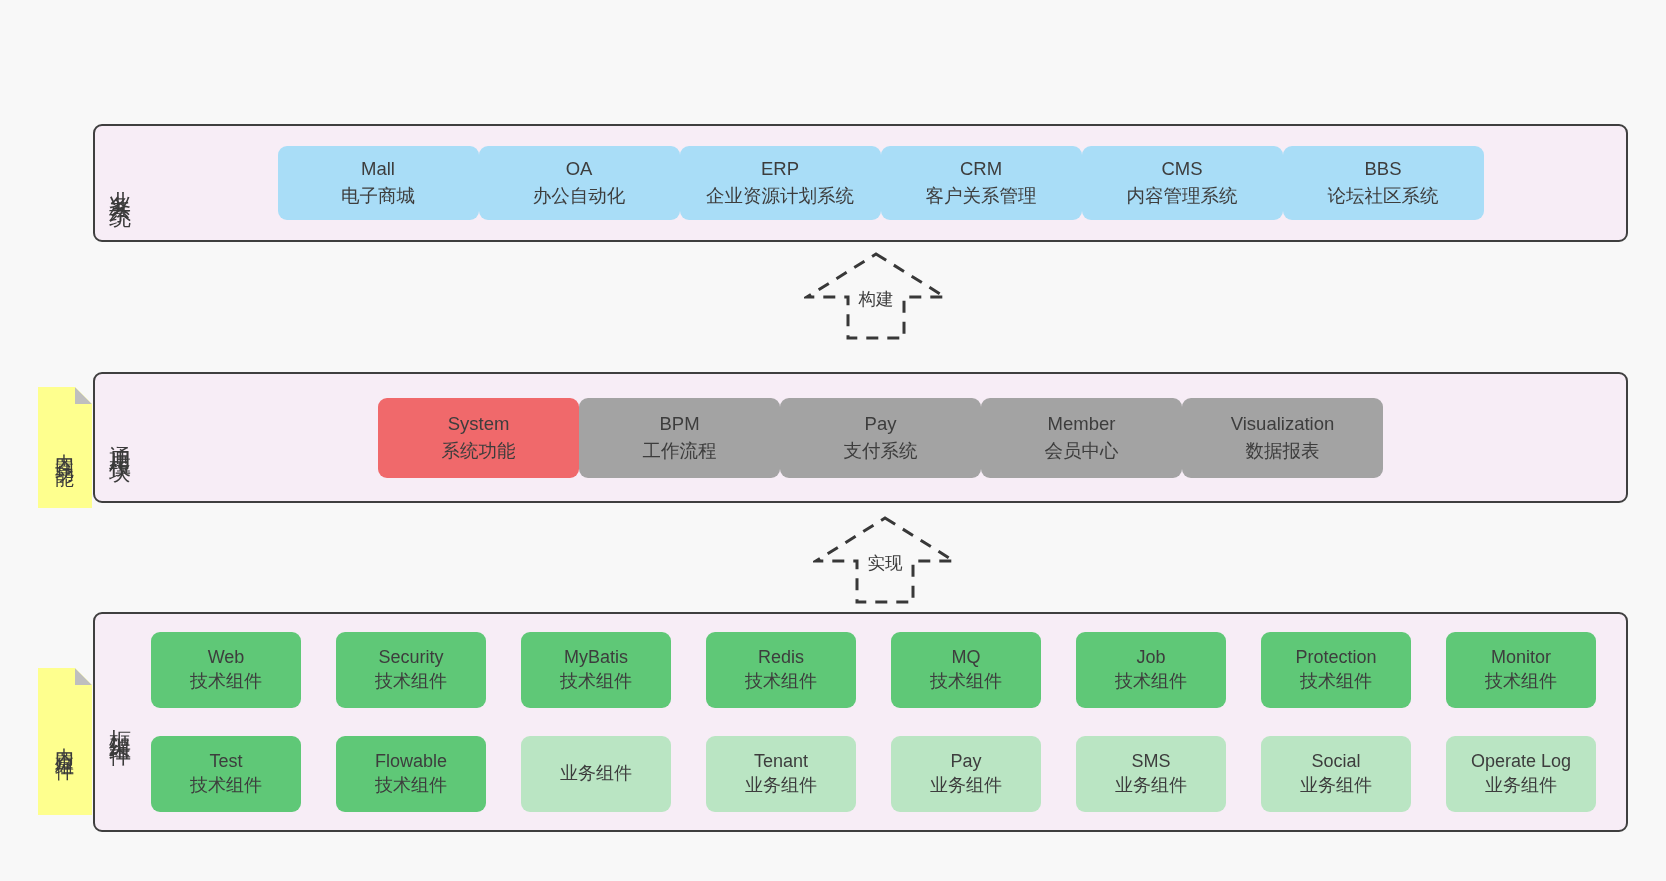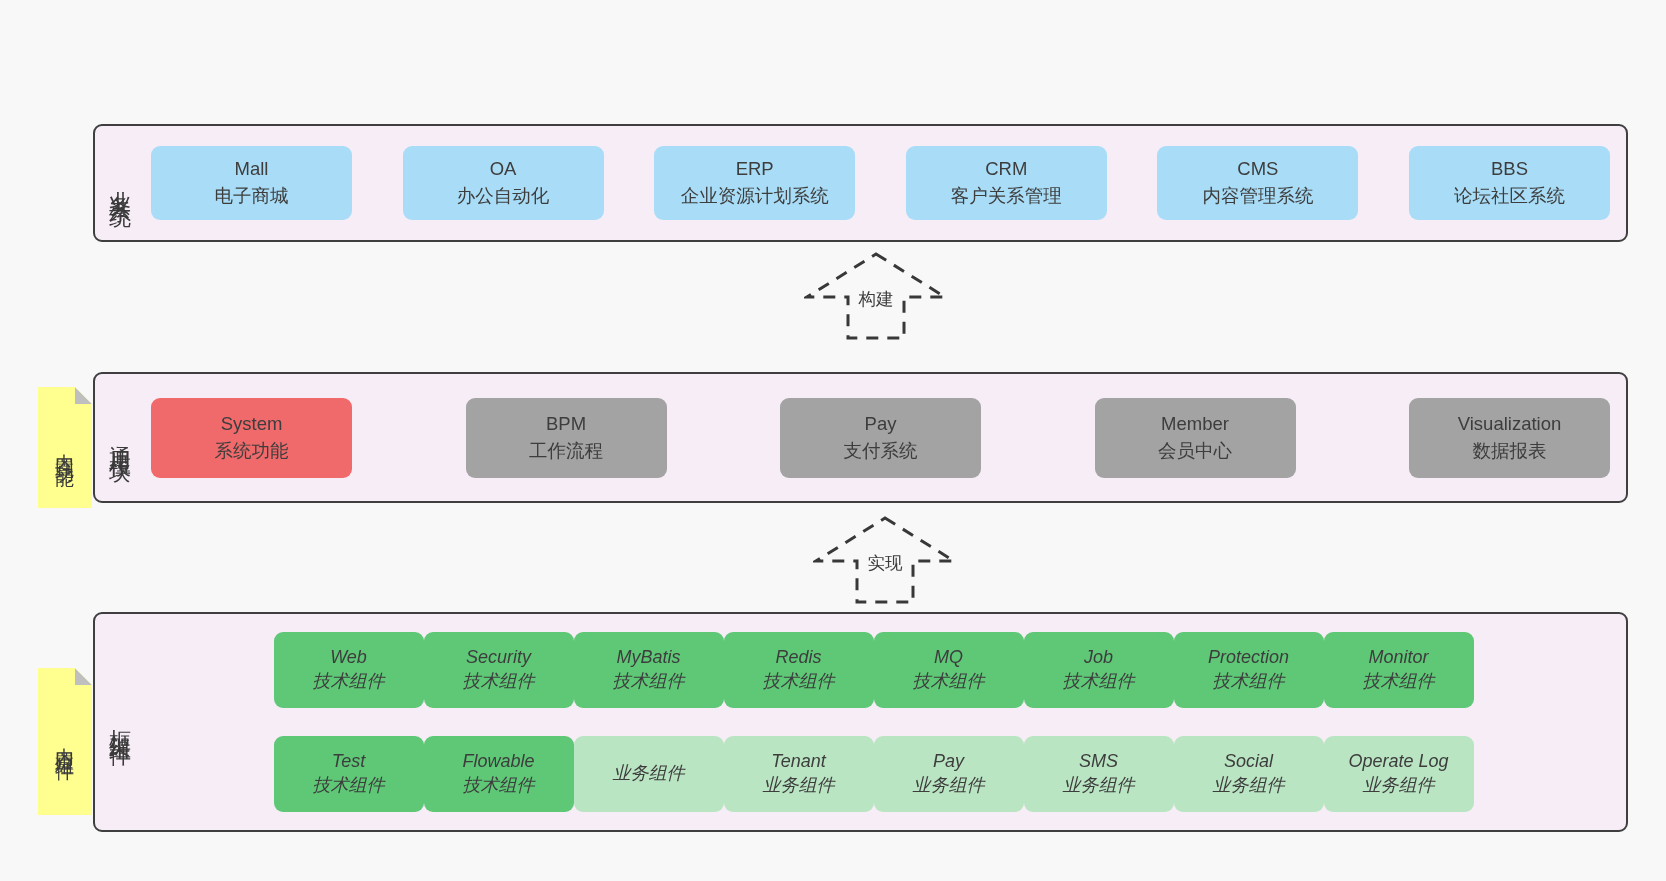--- a/index.html
+++ b/index.html
@@ -18,33 +18,33 @@
   .layer1{top:124px;height:118px;}
   .layer2{top:372px;height:131px;}
   .layer3{top:612px;height:220px;}
   .layer-label{
     writing-mode:vertical-lr;text-orientation:upright;
     font-size:22px;letter-spacing:5px;line-height:1;color:#3a3a3a;
     margin:0 12px 0 14px;flex:0 0 auto;
   }
   
   .boxes{
-    flex:1;display:flex;justify-content:space-between;align-items:center;
+    flex:1;display:flex;justify-content:center;align-items:center;
     margin:0 16px 0 8px;
   }
   .box{
     box-sizing:border-box;border-radius:9px;padding:0 10px;
     display:flex;flex-direction:column;justify-content:center;align-items:center;
     text-align:center;font-size:18.5px;line-height:1.45;color:#3d3d3d;
   }
   .layer1 .box{width:201px;height:74px;}
   .layer2 .box{width:201px;height:80px;}
   .layer3 .box{width:150px;height:76px;font-size:18px;line-height:1.32;}
   .cols{flex:1;display:flex;flex-direction:column;gap:28px;margin:0 30px 0 8px;}
-  .row{display:flex;justify-content:center;align-items:center;font-style:italic;}
+  .row{display:flex;justify-content:space-between;align-items:center;}
   .blue{background:#a9ddf7;}
   .red{background:#f0696b;}
   .pink{background:#a3a3a3;}
   .green{background:#5fc877;}
   .lightgreen{background:#bae5c3;}
   
   .note{
     position:absolute;left:38px;width:54px;background:#feff8e;z-index:1;
     clip-path:polygon(0 0,calc(100% - 17px) 0,100% 17px,100% 100%,0 100%);
     display:flex;align-items:center;justify-content:center;

